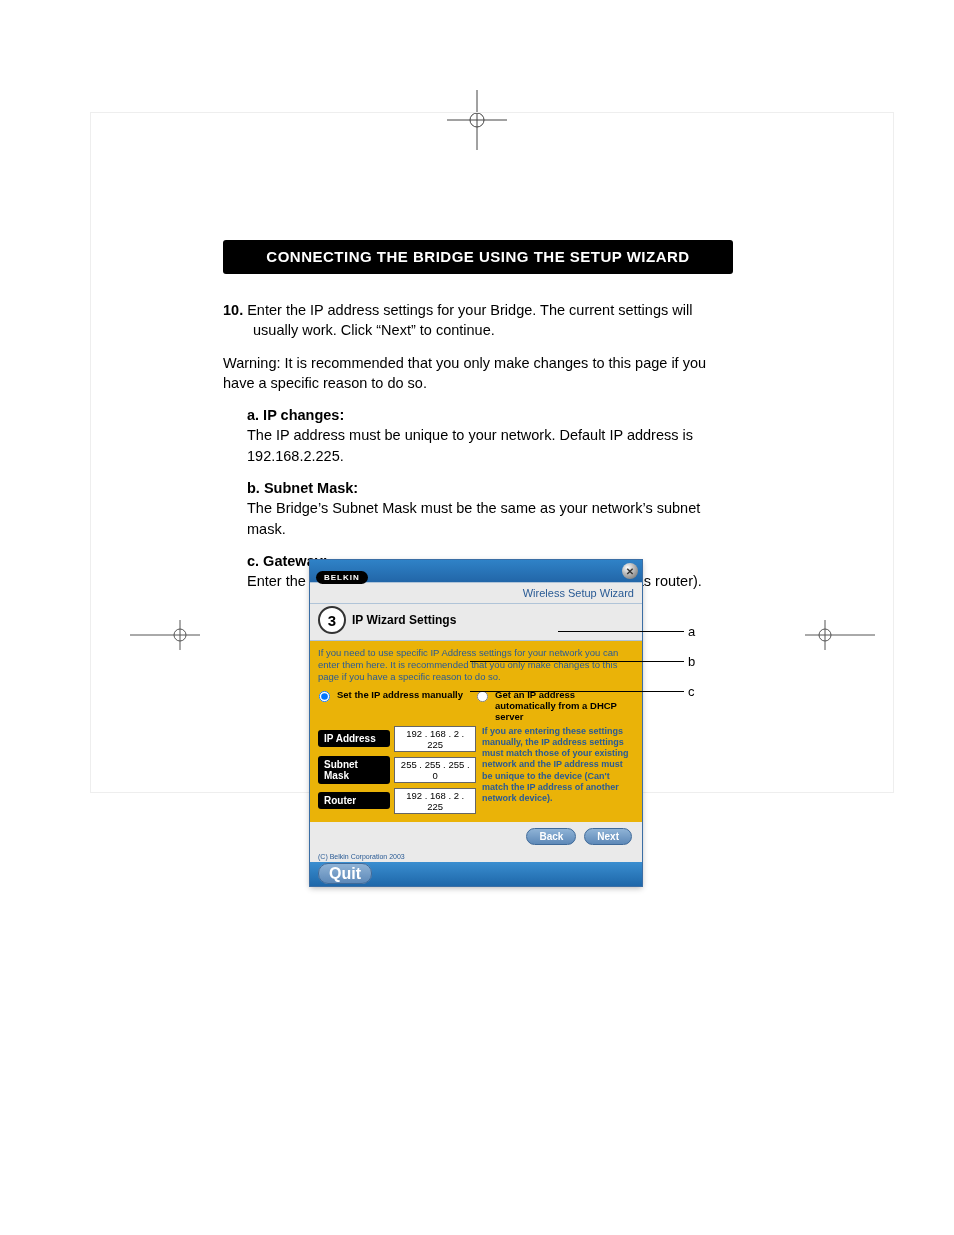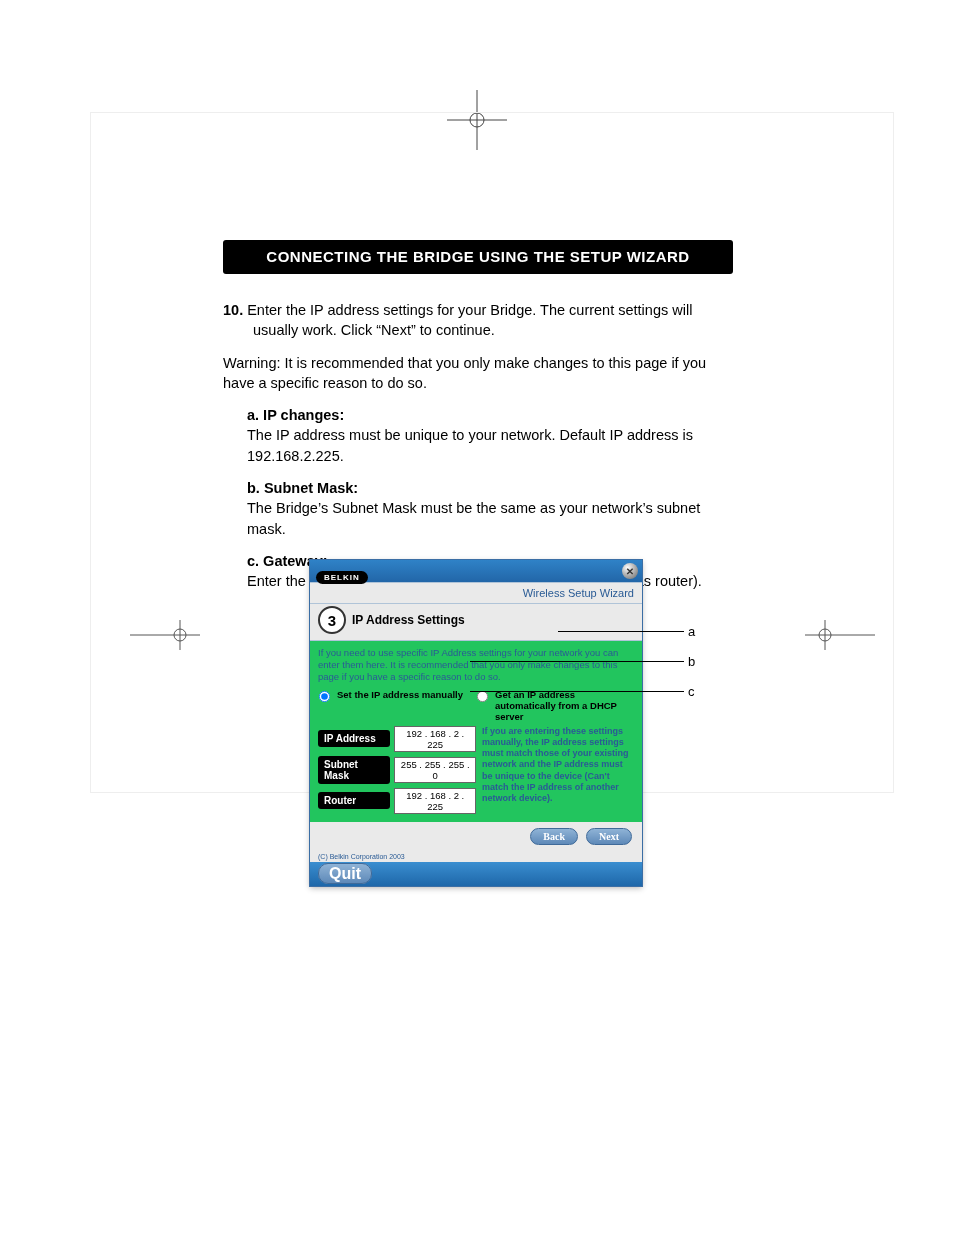--- a/index.html
+++ b/index.html
@@ -139,21 +139,21 @@
   .stepCircle {
     width: 24px; height: 24px; border-radius: 50%;
     border: 2px solid #333;
     display: flex; align-items: center; justify-content: center;
     font-weight: 900; font-size: 15px;
     background: #fff;
   }
   .stepTitle { font-weight: 700; font-size: 12px; }
 
   .wizBody {
-    background: #22c55e;
+    background: #eab308;
     padding: 6px 8px 4px 8px;
     font-size: 9.5px;
     position: relative;
   }
   .infoTxt { color: #2a5b95; line-height: 1.25; }
 
   .radioRow {
     display: flex; align-items: flex-start;
     margin-top: 6px;
   }
@@ -196,21 +196,20 @@
   }
   .pillBtn {
     background: linear-gradient(#8fb3d6, #5e89b8);
     color: #fff;
     font-size: 10px;
     font-weight: 700;
     border-radius: 10px;
     padding: 2px 12px;
     border: 1px solid #3f6a99;
     cursor: pointer;
-    font-family: Liberation Serif, serif;
   }
   .copyBar {
     background: #eaeaea;
     font-size: 7px; color: #2a5b95;
     padding: 2px 8px;
   }
   .quitBar {
     background: linear-gradient(#3a8ed0, #1e67a9);
     padding: 3px 8px;
   }
@@ -307,21 +306,21 @@
       <div class="closeBtn">
         <span>✕</span>
       </div>
     </div>
     <div class="wizSubheader">
       <span></span>
       <span class="right">Wireless Setup Wizard</span>
     </div>
     <div class="stepRow">
       <div class="stepCircle">3</div>
-      <div class="stepTitle">IP Address Settings</div>
+      <div class="stepTitle">IP Wizard Settings</div>
     </div>
 
     <div class="wizBody">
       <div class="infoTxt">If you need to use specific IP Address settings for your network you can enter them here. It is recommended that you only make changes to this page if you have a specific reason to do so.</div>
 
       <div class="radioRow">
         <label class="radioOpt">
           <input type="radio" checked="" style="">
           <span class="lbl">Set the IP address manually</span>
         </label>

